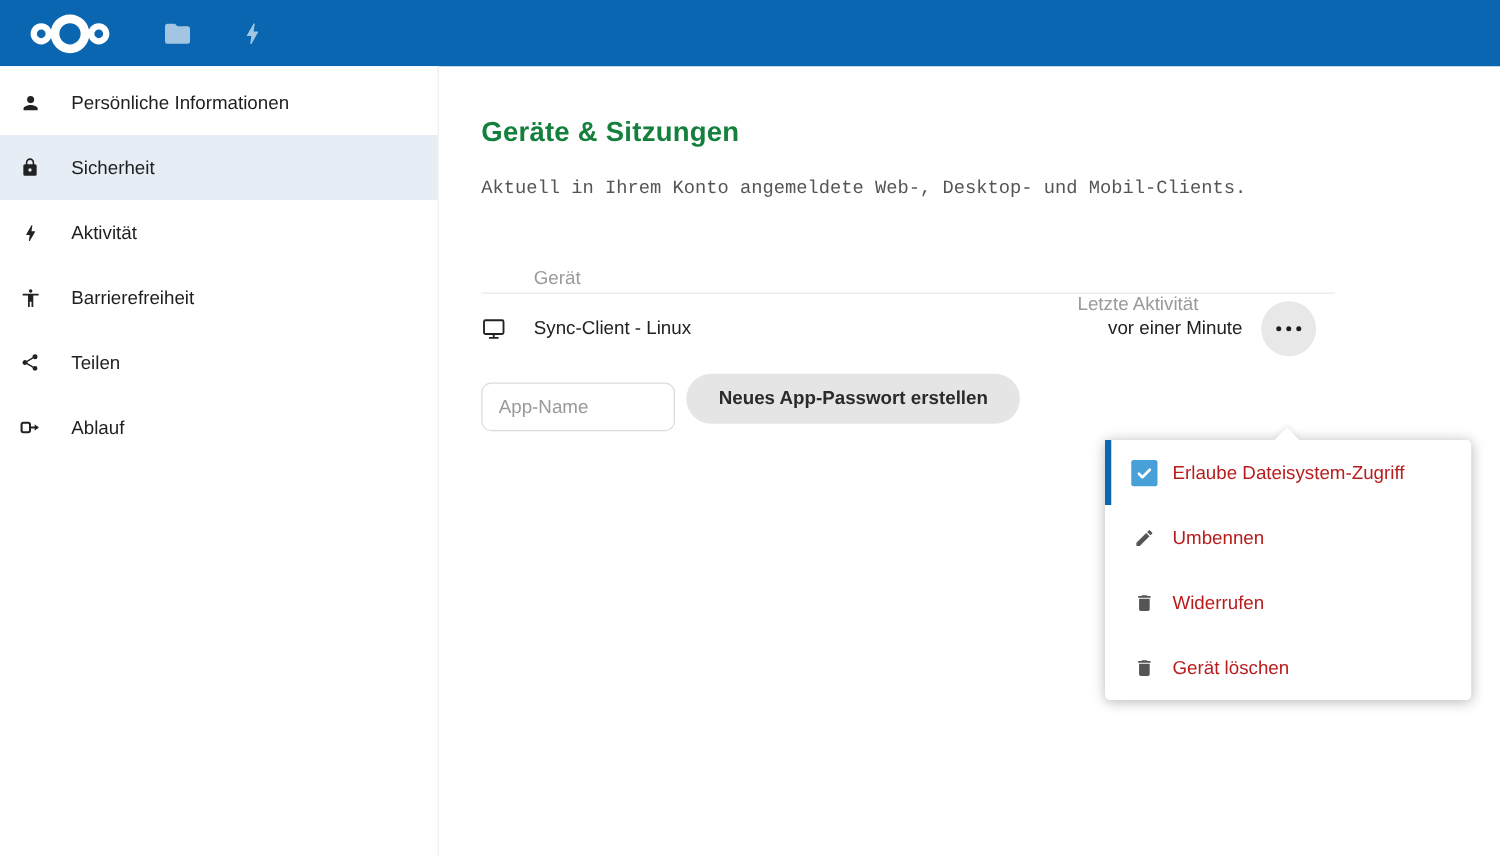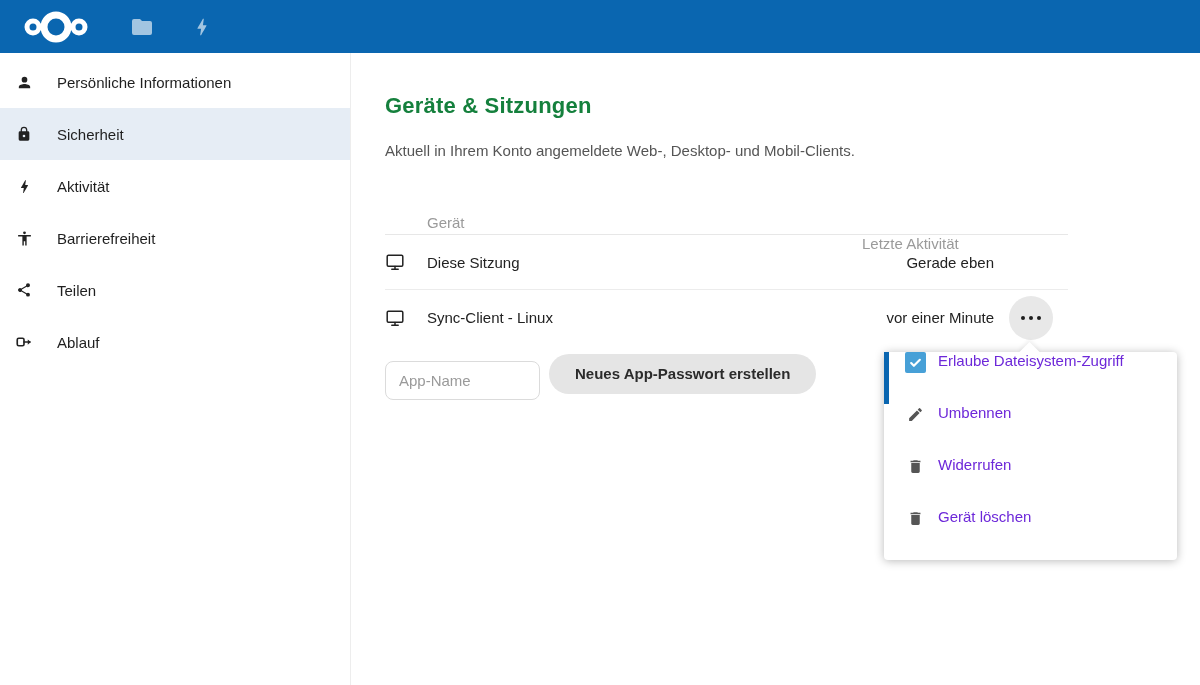--- a/index.html
+++ b/index.html
@@ -17,21 +17,21 @@
   .body-wrap { display:flex; height:632px; }
   .sidebar { width:351px; border-right:1px solid #ededed; background:#fff; padding-top:3px; }
   .nav-item { height:52px; display:flex; align-items:center; padding-left:15px; cursor:pointer; }
   .nav-item.active { background:#e6edf5; }
   .nav-icon { width:18px; height:18px; flex:0 0 18px; display:flex; align-items:center; justify-content:center; }
   .nav-label { margin-left:24px; font-size:15px; color:#1f1f1f; }
 
   
   .main { flex:1; padding:40px 0 0 34px; }
   h2.title { font-size:22px; font-weight:bold; color:#15803d; letter-spacing:.2px; }
-  .subtitle { margin-top:23px; font-size:15px; color:#555; }
+  .subtitle { margin-top:23px; font-size:15px; color:#555;font-family:Liberation Mono, monospace; }
 
   .sess-table { width:683px; margin-top:33px; }
   .t-row { display:grid; grid-template-columns:42px 1fr 140px 74px; align-items:center; }
   .t-head { height:43px; border-bottom:1px solid #e7e7e7; }
   .t-head .th { font-size:15px; color:#9a9a9a; }
   .th-activity { padding-left:8px;margin-top:43px; }
   .t-body-row { height:55px; font-size:15px; color:#222; }
   .t-body-row.bordered { border-bottom:1px solid #ececec; }
   .cell-icon { display:flex; align-items:center; }
   .cell-activity { text-align:right; }
@@ -45,22 +45,22 @@
     padding:0 13px; font-size:15px; color:#222; outline:none; font-family:inherit;margin-top:14px; }
   .app-name-input::placeholder { color:#9a9a9a; }
   .create-btn { margin-left:9px; height:40px; padding:0 26px; border:none; border-radius:20px;
     background:#e5e5e5; font-size:15px; font-weight:bold; color:#2b2b2b; cursor:pointer; font-family:inherit; }
 
   
   .popover { position:absolute; left:884px; top:352px; width:293px; background:#fff;
     border-radius:4px; box-shadow:0 1px 10px rgba(0,0,0,.28); z-index:10; }
   .popover .arrow { position:absolute; top:-7px; left:138px; width:15px; height:15px;
     background:#fff; transform:rotate(45deg); box-shadow:-2px -2px 4px rgba(0,0,0,.06); }
-  .pop-item { position:relative; height:52px; display:flex; align-items:flex-start; padding-left:21px;
-    cursor:pointer; font-size:15px; color:#6d28d9; }
+  .pop-item { position:relative; height:52px; display:flex; align-items:center; padding-left:21px;
+    cursor:pointer; font-size:15px; color:#b91c1c; }
   .pop-item .accent { position:absolute; left:0; top:0; width:5px; height:52px; background:#0a66b0; }
   .pop-item .pi-icon { width:21px; height:21px; display:flex; align-items:center; justify-content:center; }
   .pop-item .pi-label { margin-left:12px; }
   .checkbox { width:21px; height:21px; border-radius:2px; background:#47a0d7;
     display:flex; align-items:center; justify-content:center; }
 </style>
 </head>
 <body>
 
 <div class="page">
@@ -151,31 +151,20 @@
       <p class="subtitle">Aktuell in Ihrem Konto angemeldete Web-, Desktop- und Mobil-Clients.</p>
 
       <div class="sess-table">
         <div class="t-row t-head">
           <div></div>
           <div class="th">Gerät</div>
           <div class="th th-activity">Letzte Aktivität</div>
           <div></div>
         </div>
 
-        <div class="t-row t-body-row bordered">
-          <div class="cell-icon">
-            <svg width="20" height="20" viewBox="0 0 20 20" fill="none" stroke="#222" stroke-width="1.5">
-              <rect x="2.2" y="3.2" width="15.6" height="11" rx="1.2"></rect>
-              <path d="M10 14.5v2.3M6.8 17.3h6.4" stroke-linecap="round"></path>
-            </svg>
-          </div>
-          <div class="cell-name">Diese Sitzung</div>
-          <div class="cell-activity">Gerade eben</div>
-          <div></div>
-        </div>
 
         <div class="t-row t-body-row">
           <div class="cell-icon">
             <svg width="20" height="20" viewBox="0 0 20 20" fill="none" stroke="#222" stroke-width="1.5">
               <rect x="2.2" y="3.2" width="15.6" height="11" rx="1.2"></rect>
               <path d="M10 14.5v2.3M6.8 17.3h6.4" stroke-linecap="round"></path>
             </svg>
           </div>
           <div class="cell-name">Sync-Client - Linux</div>
           <div class="cell-activity">vor einer Minute</div>

